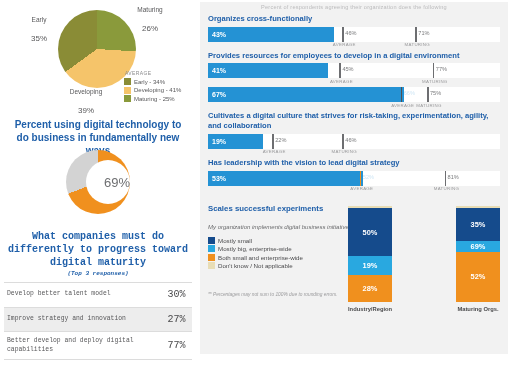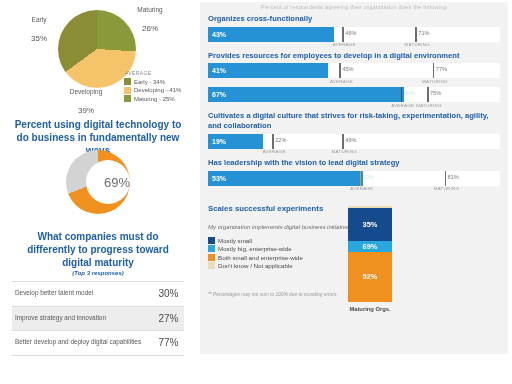--- a/index.html
+++ b/index.html
@@ -65,21 +65,21 @@
   }
   .donut::after {
     content: ""; position: absolute; width: 44px; height: 44px;
     border-radius: 50%; background: #ffffff;
   }
   .donut-val {
     position: relative; z-index: 2; font-size: 13px; color: #6e6f71;
   }
 
   
-  .tbl-sec { width: 196px; padding: 0 12px; }
+  .tbl-sec { width: 196px; padding: 0 4px; font-family: Liberation Mono, monospace; }
   .tbl-sub {
     text-align: center; font-size: 6px; color: #1f5fa9;
     font-style: italic; font-weight: bold; margin-top: 1px; margin-bottom: 5px;
   }
   .tbl { width: 100%; border-collapse: collapse; }
   .tbl tr { border-top: 1px solid #dcdcdc; }
   .tbl tr:last-child { border-bottom: 1px solid #dcdcdc; }
   .tbl tr.alt { background: #ededed; }
   .tbl td {
     font-size: 6.4px; color: #58585a; padding: 5px 2px 5px 3px; line-height: 1.35;
@@ -344,20 +344,35 @@
           <div class="lg-row">
             <span class="lg-sw" style="background:#e8ddb5"></span>
             <span class="lg-tx">Don't know / Not applicable</span>
           </div>
         </div>
 
         <div class="stk-foot">** Percentages may not sum to 100% due to rounding errors.</div>
 
         <div class="stk-plot">
 
+          <div class="stk-col">
+            <div class="stk-bar">
+              <div class="seg" style="background:#e8ddb5;height:3%"></div>
+              <div class="seg" style="background:#154b8c;height:50%">
+                <span>50%</span>
+              </div>
+              <div class="seg" style="background:#29a8e0;height:19%">
+                <span>19%</span>
+              </div>
+              <div class="seg" style="background:#f0901e;height:28%">
+                <span>28%</span>
+              </div>
+            </div>
+            <div class="stk-cat">Industry/Region</div>
+          </div>
 
 
           <div class="stk-col">
             <div class="stk-bar">
               <div class="seg" style="background:#e8ddb5;height:2%"></div>
               <div class="seg" style="background:#154b8c;height:35%">
                 <span>35%</span>
               </div>
               <div class="seg" style="background:#29a8e0;height:11%">
                 <span>69%</span>

